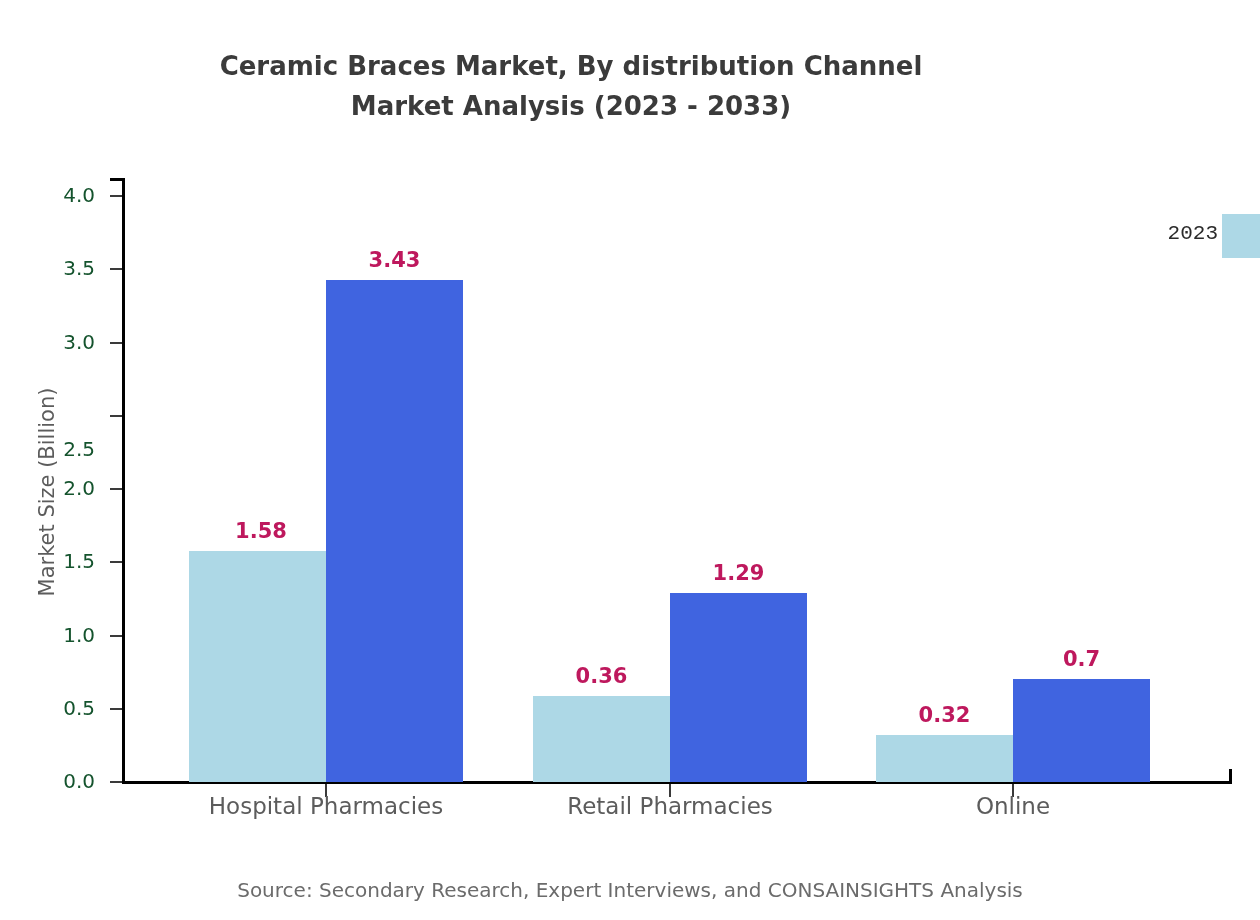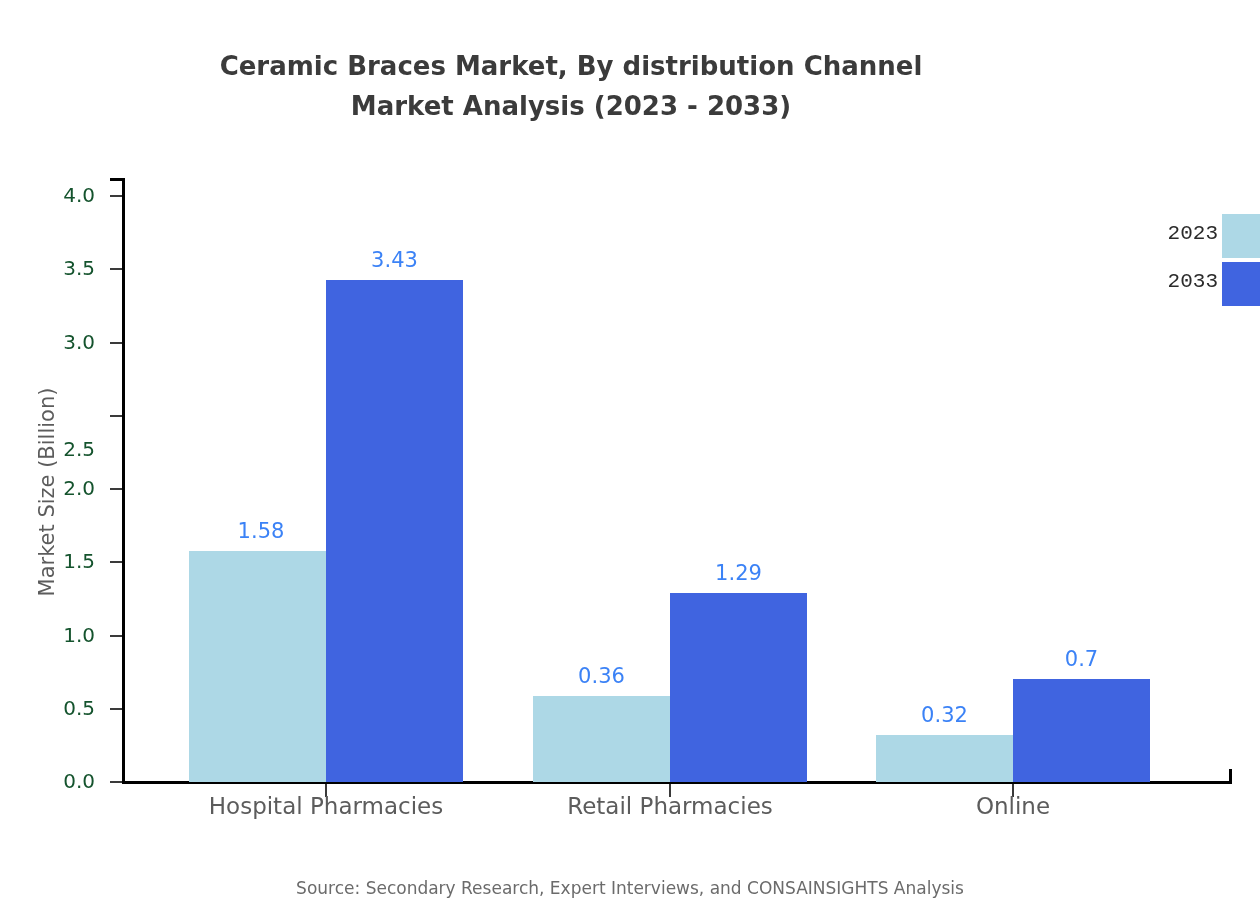--- a/index.html
+++ b/index.html
@@ -124,21 +124,22 @@
   
   .bar {
     position: absolute;
     bottom: 138px; 
   }
   .bar-value {
     position: absolute;
     width: 160px;
     text-align: center;
     font-size: 21px;
-    color: #3b82f6;
+    color: #be185d;
+    font-weight: bold;
   }
 
   
   .legend {
     position: absolute;
     left: 1130px;
     top: 214px;
     width: 130px;
     height: 96px;
   }
@@ -168,21 +169,21 @@
     height: 44px;
   }
 
   
   .source-note {
     position: absolute;
     left: 0;
     top: 878px;
     width: 1260px;
     text-align: center;
-    font-size: 17px;
+    font-size: 20px;
     color: #6b6b6b;
   }
 </style>
 </head>
 <body>
 
 <div id="chart-root">
 
   <div class="chart-title">
     <span>Ceramic Braces Market, By distribution Channel</span>
@@ -238,21 +239,17 @@
       <div class="bar-value" style="left: 658.5px; top: 561.015px;">1.29</div>
       <div class="bar" style="left: 1013px; width: 137px; height: 102.55px; background: rgb(64, 100, 224);"></div>
       <div class="bar-value" style="left: 1001.5px; top: 647.45px;">0.7</div>
     </div>
 
   <div class="legend">
       <div class="legend-row r0">
         <span class="legend-label">2023</span>
         <span class="legend-swatch" style="background: rgb(173, 216, 230);"></span>
       </div>
-      <div class="legend-row r1">
-        <span class="legend-label">2033</span>
-        <span class="legend-swatch" style="background: rgb(64, 100, 224);"></span>
-      </div>
     </div>
 
   <div class="source-note">Source: Secondary Research, Expert Interviews, and CONSAINSIGHTS Analysis</div>
 
 </div>
 
 </body></html>

